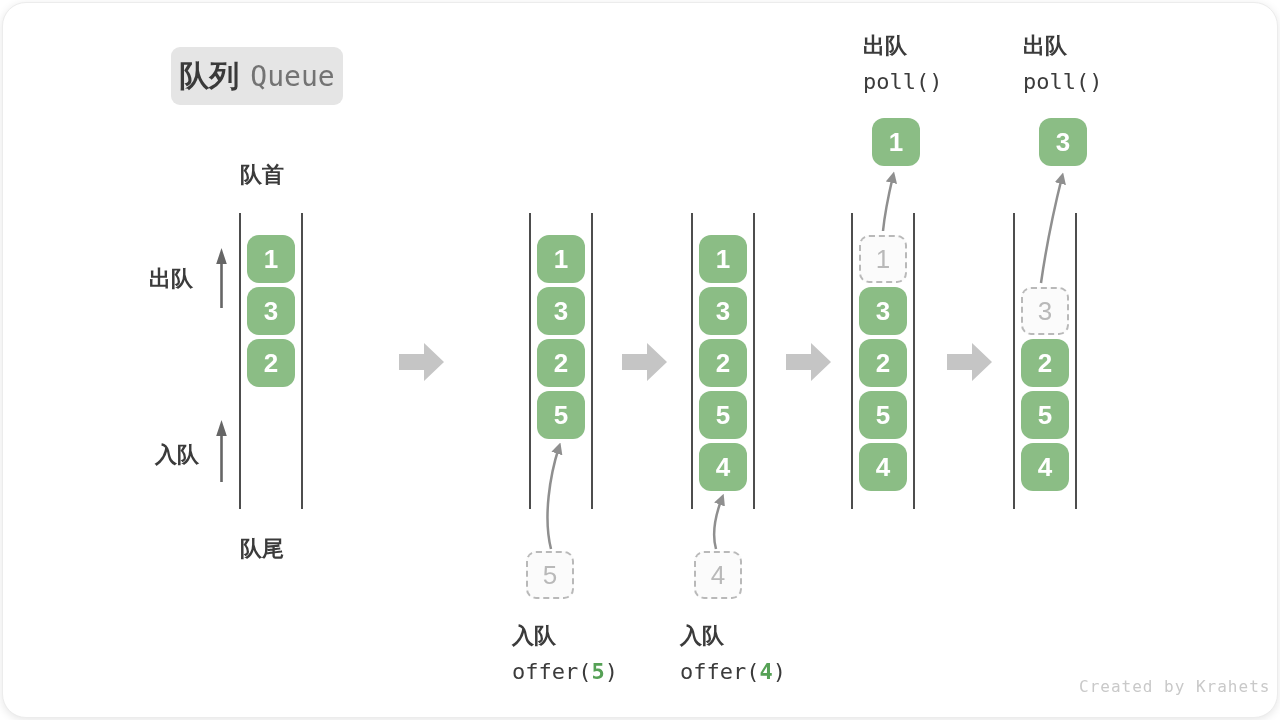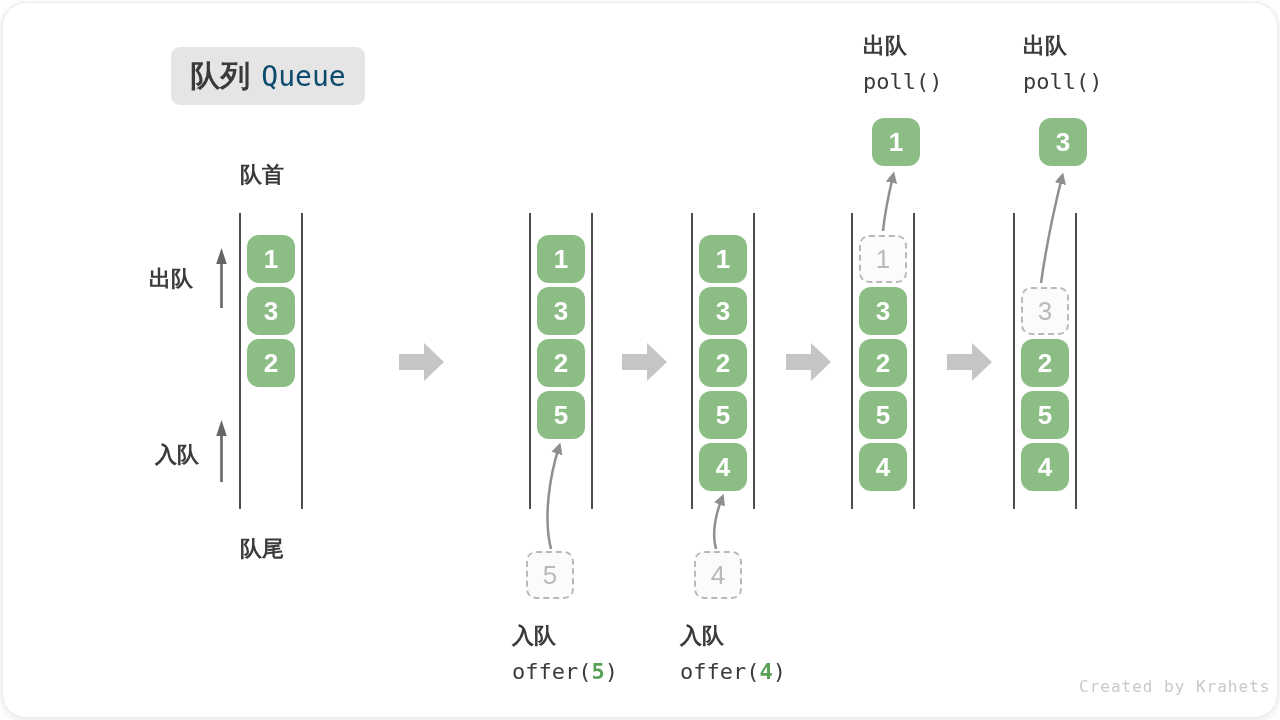--- a/index.html
+++ b/index.html
@@ -15,26 +15,26 @@
     position: absolute; left: 2px; top: 2px;
     width: 1276px; height: 716px;
     background: #ffffff;
     border-radius: 24px;
     border: 1px solid #ececec;
     box-shadow: 0 2px 8px rgba(0,0,0,0.10);
   }
   .abs { position: absolute; }
 
   .badge {
-    left: 168px; top: 44px; width: 194px; height: 58px;
+    left: 168px; top: 44px; width: 172px; height: 58px;
     background: #e5e5e5; border-radius: 9px;
     display: flex; align-items: center; justify-content: center; gap: 11px;
   }
   .badge .cjk { font-size: 30px; font-weight: bold; color: #3a3a3a; }
-  .badge .latin { font-size: 28px; font-family: "DejaVu Sans Mono", monospace; color: #0c4a6e; }
+  .badge .latin { font-size: 28px; font-family: "DejaVu Sans Mono", monospace; color: #737373; }
 
   .cjk-label { font-size: 22px; font-weight: bold; color: #3b3b3b; white-space: nowrap; }
   .center62 { width: 62px; text-align: left; }
 
   .vline { width: 2px; height: 296px; top: 210px; background: #4d4d4d; }
 
   .qbox {
     width: 48px; height: 48px; border-radius: 12px;
     background: #8bbd85;
     color: #ffffff; font-size: 26px; font-weight: bold;

